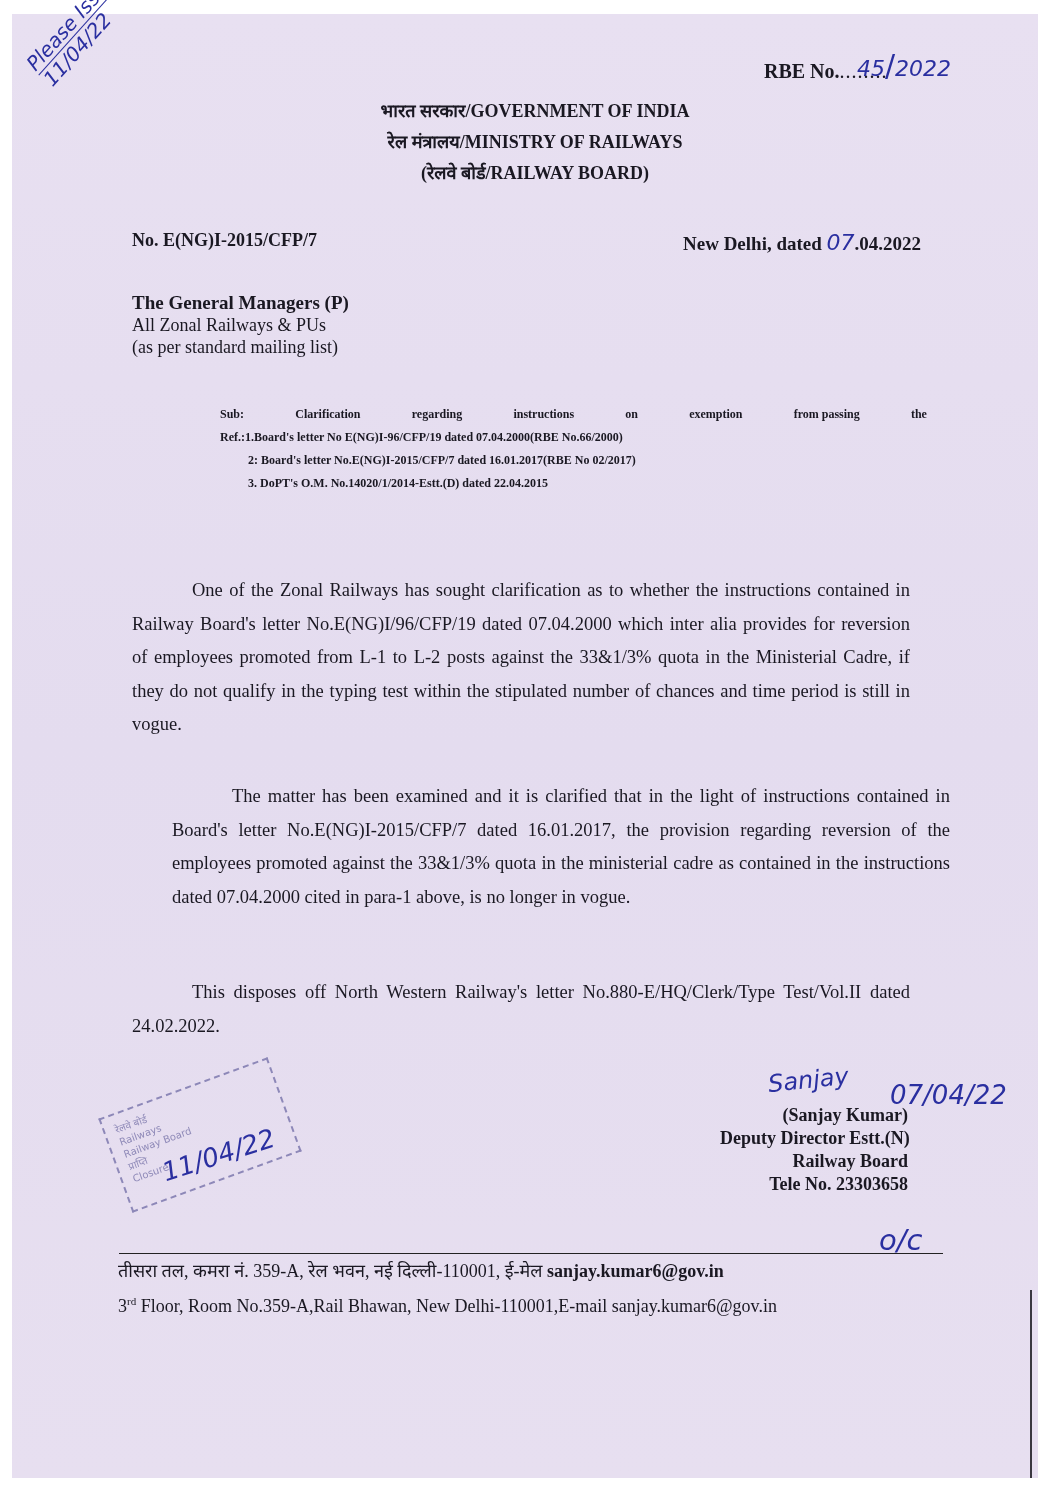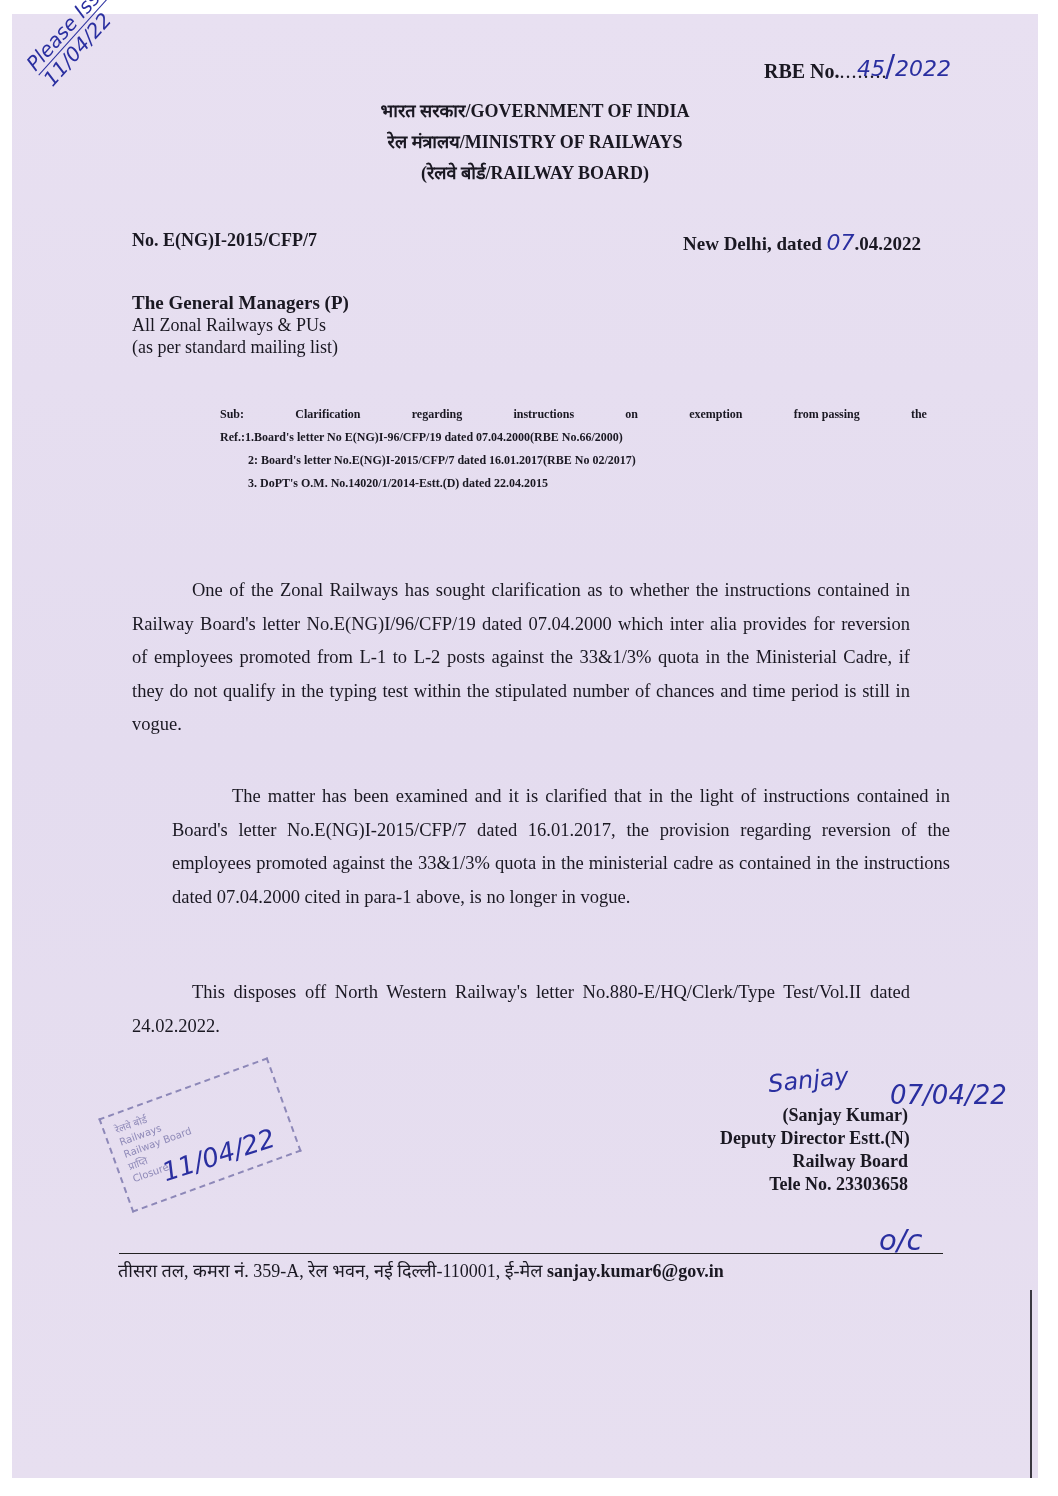--- a/index.html
+++ b/index.html
@@ -171,13 +171,16 @@
   <div>Railway Board</div>
   <div>Tele No. 23303658</div>
 </div>
 <div class="abs hand oc">o/c</div>
 
 <div class="abs footer-rule"></div>
 <div class="abs footer">
   <div>
     <span>तीसरा तल, कमरा नं. 359-A, रेल भवन, नई दिल्ली-110001, ई-मेल </span><span class="hi-email">sanjay.kumar6@gov.in</span>
   </div>
+  <div>
+    <span>3</span><sup>rd</sup><span> Floor, Room No.359-A,Rail Bhawan, New Delhi-110001,E-mail sanjay.kumar6@gov.in</span>
+  </div>
 </div>
 
 </body></html>

